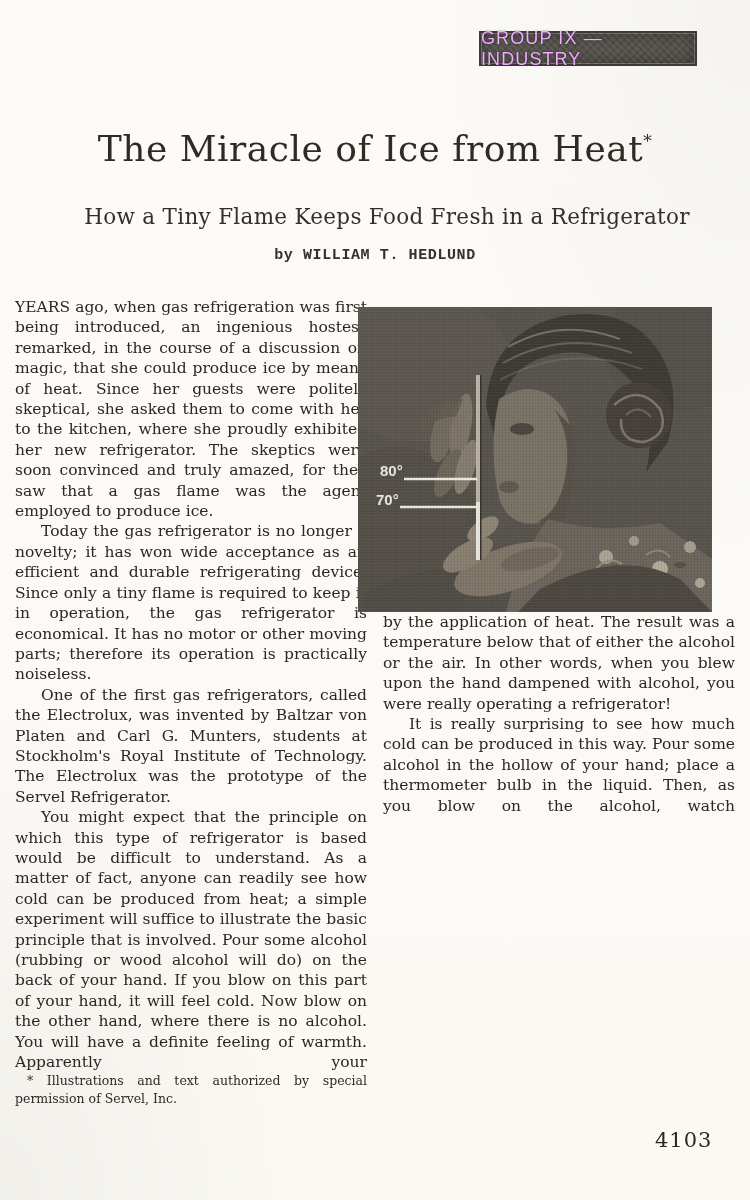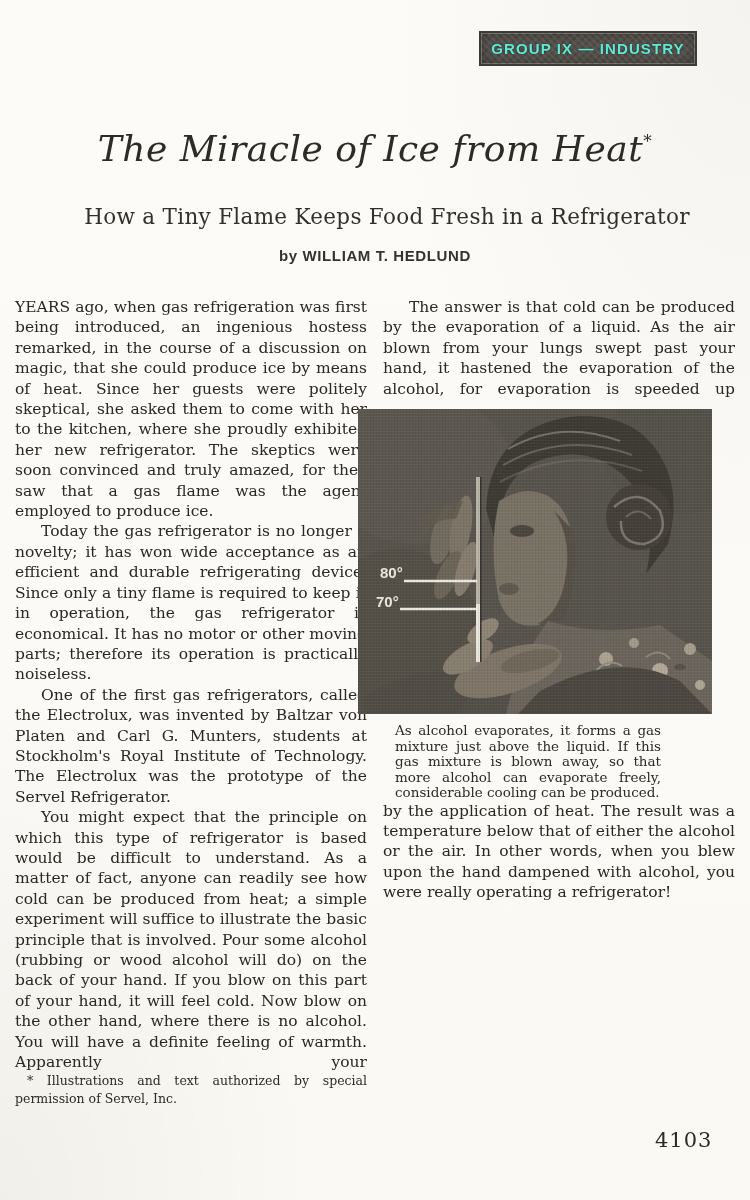--- a/index.html
+++ b/index.html
@@ -24,40 +24,39 @@
     display:flex;align-items:center;justify-content:center;
   }
   .badge::after{
     content:"";position:absolute;inset:0;pointer-events:none;
     background:
       repeating-linear-gradient(45deg, rgba(255,255,255,.06) 0 2px, transparent 2px 5px),
       repeating-linear-gradient(-45deg, rgba(0,0,0,.10) 0 2px, transparent 2px 6px);
   }
   .badge .badge-label{
     position:relative;z-index:1;
-    font-family:"Liberation Sans", sans-serif;font-weight:bold;
-    font-size:15px;letter-spacing:1.1px;color:#5eead4;
+    font-family:"Liberation Sans", sans-serif;font-weight:normal;
+    font-size:18px;letter-spacing:1.1px;color:#f0abfc;
     text-shadow:0 0 2px rgba(0,0,0,.55);
   }
   
   .title{
     position:absolute;top:128px;left:0;width:100%;margin:0;
     text-align:center;font-size:36px;font-weight:normal;letter-spacing:.5px;
     color:#2e2b25;
-    font-style:italic;
   }
   .title sup{font-size:17px;vertical-align:14px;}
   .subtitle{
     position:absolute;top:192px;left:0;width:100%;margin:12px;
     text-align:center;font-size:21.5px;font-weight:normal;letter-spacing:.3px;
     color:#33302a;
   }
   .byline{
     position:absolute;top:247px;left:0;width:100%;margin:0;
-    text-align:center;font-family:Liberation Sans, sans-serif;
+    text-align:center;font-family:Liberation Mono, monospace;
     font-weight:bold;font-size:15px;letter-spacing:.6px;color:#35322c;
   }
   
   .columns{
     position:absolute;top:297px;left:15px;width:720px;
     display:flex;gap:16px;
   }
   .col{
     width:352px;font-size:15.5px;line-height:20.4px;
     text-align:justify;hyphens:auto;-webkit-hyphens:auto;
@@ -113,21 +112,20 @@
 
     <div class="col">
       <p>YEARS ago, when gas refrigeration was first being introduced, an ingenious hostess remarked, in the course of a discussion on magic, that she could produce ice by means of heat.  Since her guests were politely skeptical, she asked them to come with her to the kitchen, where she proudly exhibited her new refrigerator.  The skeptics were soon convinced and truly amazed, for they saw that a gas flame was the agent employed to produce ice.</p>
       <p class="indent">Today the gas refrigerator is no longer a novelty; it has won wide acceptance as an efficient and durable refrigerating device.  Since only a tiny flame is required to keep it in operation, the gas refrigerator is economical.  It has no motor or other moving parts; therefore its operation is practically noiseless.</p>
       <p class="indent">One of the first gas refrigerators, called the Electrolux, was invented by Baltzar von Platen and Carl G. Munters, students at Stockholm's Royal Institute of Technology.  The Electrolux was the prototype of the Servel Refrigerator.</p>
       <p class="indent cont-last">You might expect that the principle on which this type of refrigerator is based would be difficult to understand.  As a matter of fact, anyone can readily see how cold can be produced from heat; a simple experiment will suffice to illustrate the basic principle that is involved.  Pour some alcohol (rubbing or wood alcohol will do) on the back of your hand.  If you blow on this part of your hand, it will feel cold.  Now blow on the other hand, where there is no alcohol.  You will have a definite feeling of warmth.  Apparently your</p>
       <p class="footnote">* Illustrations and text authorized by special permission of Servel, Inc.</p>
     </div>
 
     <div class="col">
-      <p class="indent cont-last">The answer is that cold can be produced by the evaporation of a liquid.  As the air blown from your lungs swept past your hand, it hastened the evaporation of the alcohol, for evaporation is speeded up</p>
 
       <figure class="figure" style="margin-block:10px 0;margin-inline:0;">
         <div class="photo" style="margin-left:-25px;">
           <svg viewBox="0 0 354 305" width="354" height="305">
             <rect width="354" height="305" fill="#57534c"></rect>
             <ellipse cx="60" cy="60" rx="95" ry="75" fill="#5e5a52" opacity="0.55"></ellipse>
             <ellipse cx="40" cy="235" rx="85" ry="95" fill="#504c45" opacity="0.6"></ellipse>
             <ellipse cx="320" cy="40" rx="75" ry="65" fill="#524e48" opacity="0.5"></ellipse>
             <ellipse cx="185" cy="295" rx="180" ry="40" fill="#4e4a44" opacity="0.5"></ellipse>
 
@@ -190,23 +188,23 @@
 
             <g stroke="#eceae2" stroke-width="2.5">
               <line x1="46" y1="172" x2="119" y2="172"></line>
               <line x1="42" y1="200" x2="119" y2="200"></line>
             </g>
             <text class="svg-label" x="22" y="169">80°</text>
             <text class="svg-label" x="18" y="198">70°</text>
           </svg>
           <div class="photo-noise"></div>
         </div>
-        <figcaption class="caption" style="margin-left:12px;">As alcohol evaporates, it forms a gas mixture just above the liquid.  If this gas mixture is blown away, so that more alcohol can evaporate freely, considerable cooling can be produced.</figcaption>
       </figure>
 
       <p class="mt">by the application of heat.  The result was a temperature below that of either the alcohol or the air.  In other words, when you blew upon the hand dampened with alcohol, you were really operating a refrigerator!</p>
+      <p class="indent cont-last">It is really surprising to see how much cold can be produced in this way.  Pour some alcohol in the hollow of your hand; place a thermometer bulb in the liquid.  Then, as you blow on the alcohol, watch</p>
     </div>
 
   </div>
 
   <div class="page-number">4103</div>
 
 </div>
 
 </body></html>

